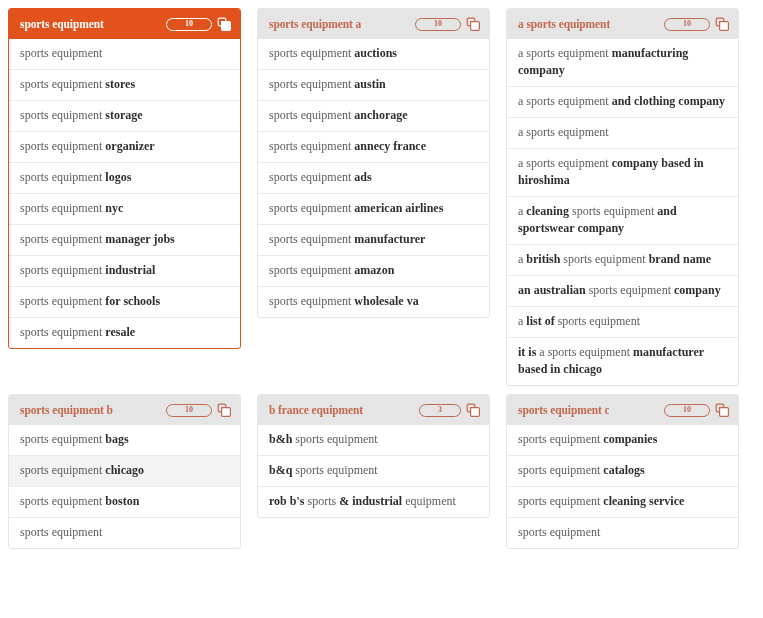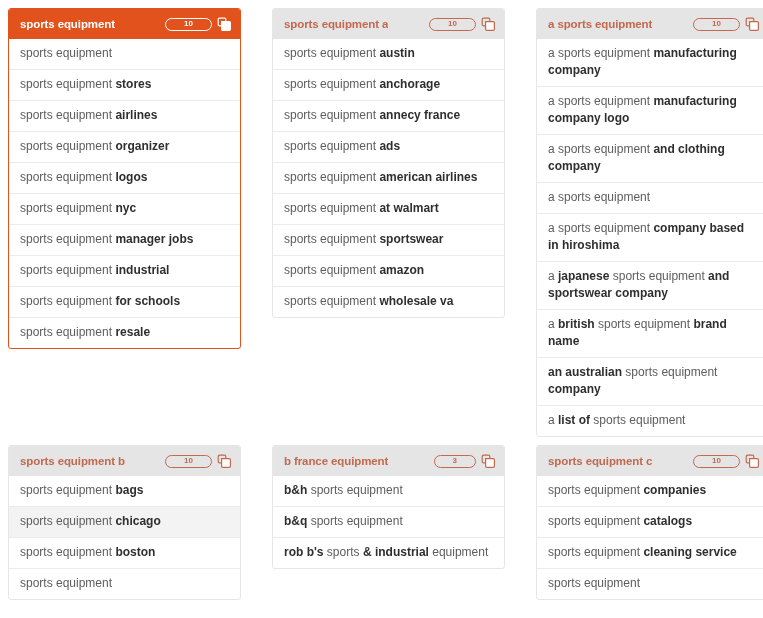--- a/index.html
+++ b/index.html
@@ -15,21 +15,22 @@
     -webkit-font-smoothing: antialiased;
   }
   .board {
     width: 763px;
     padding: 8px 0 0 0;
     box-sizing: border-box;
   }
   .row {
     display: flex;
     align-items: flex-start;
-    gap: 15px;
+    gap: 0px;
+    font-family: Liberation Serif, serif;
   }
   .row + .row {
     margin-top: 8px;
   }
   .col {
     width: 233px;
     margin-left: 8px;
     margin-right: 8px;
     flex: 0 0 233px;
   }
@@ -160,21 +161,21 @@
             <svg width="14" height="14" viewBox="0 0 14 14" fill="none">
               <rect x="1.2" y="1.2" width="7.6" height="7.6" rx="1.2" stroke-width="1.2" fill="none"></rect>
               <path d="M4.6 4.6 H12.2 A1.2 1.2 0 0 1 13.4 5.8 V12.2 A1.2 1.2 0 0 1 12.2 13.4 H5.8 A1.2 1.2 0 0 1 4.6 12.2 Z" stroke-width="1.2" fill="#fff"></path>
             </svg>
           </span>
         </div>
       </div>
       <ul class="card-list">
             <li>sports equipment</li>
             <li>sports equipment <b>stores</b></li>
-            <li>sports equipment <b>airlines</b></li>
+            <li>sports equipment <b>storage</b></li>
             <li>sports equipment <b>organizer</b></li>
             <li>sports equipment <b>logos</b></li>
             <li>sports equipment <b>nyc</b></li>
             <li>sports equipment <b>manager jobs</b></li>
             <li>sports equipment <b>industrial</b></li>
             <li>sports equipment <b>for schools</b></li>
             <li>sports equipment <b>resale</b></li>
           </ul>
     </div>
   </div>
@@ -186,27 +187,27 @@
           <span class="count-badge">10</span>
           <span class="copy-icon">
             <svg width="14" height="14" viewBox="0 0 14 14" fill="none">
               <rect x="1.2" y="1.2" width="7.6" height="7.6" rx="1.2" stroke-width="1.2" fill="none"></rect>
               <path d="M4.6 4.6 H12.2 A1.2 1.2 0 0 1 13.4 5.8 V12.2 A1.2 1.2 0 0 1 12.2 13.4 H5.8 A1.2 1.2 0 0 1 4.6 12.2 Z" stroke-width="1.2" fill="#fff"></path>
             </svg>
           </span>
         </div>
       </div>
       <ul class="card-list">
+            <li>sports equipment <b>auctions</b></li>
             <li>sports equipment <b>austin</b></li>
             <li>sports equipment <b>anchorage</b></li>
             <li>sports equipment <b>annecy france</b></li>
             <li>sports equipment <b>ads</b></li>
             <li>sports equipment <b>american airlines</b></li>
-            <li>sports equipment <b>at walmart</b></li>
-            <li>sports equipment <b>sportswear</b></li>
+            <li>sports equipment <b>manufacturer</b></li>
             <li>sports equipment <b>amazon</b></li>
             <li>sports equipment <b>wholesale va</b></li>
           </ul>
     </div>
   </div>
       <div class="col">
     <div class="card">
       <div class="card-header">
         <div class="card-title">a sports equipment</div>
         <div class="header-right">
@@ -214,28 +215,28 @@
           <span class="copy-icon">
             <svg width="14" height="14" viewBox="0 0 14 14" fill="none">
               <rect x="1.2" y="1.2" width="7.6" height="7.6" rx="1.2" stroke-width="1.2" fill="none"></rect>
               <path d="M4.6 4.6 H12.2 A1.2 1.2 0 0 1 13.4 5.8 V12.2 A1.2 1.2 0 0 1 12.2 13.4 H5.8 A1.2 1.2 0 0 1 4.6 12.2 Z" stroke-width="1.2" fill="#fff"></path>
             </svg>
           </span>
         </div>
       </div>
       <ul class="card-list">
             <li>a sports equipment <b>manufacturing company</b></li>
-            <li>a sports equipment <b>manufacturing company logo</b></li>
             <li>a sports equipment <b>and clothing company</b></li>
             <li>a sports equipment</li>
             <li>a sports equipment <b>company based in hiroshima</b></li>
-            <li>a <b>japanese</b> sports equipment <b>and sportswear company</b></li>
+            <li>a <b>cleaning</b> sports equipment <b>and sportswear company</b></li>
             <li>a <b>british</b> sports equipment <b>brand name</b></li>
             <li><b>an australian</b> sports equipment <b>company</b></li>
             <li>a <b>list of</b> sports equipment</li>
+            <li><b>it is</b> a sports equipment <b>manufacturer based in chicago</b></li>
           </ul>
     </div>
   </div>
     </div>
   <div class="row" id="row2">
       <div class="col">
     <div class="card">
       <div class="card-header">
         <div class="card-title">sports equipment b</div>
         <div class="header-right">

